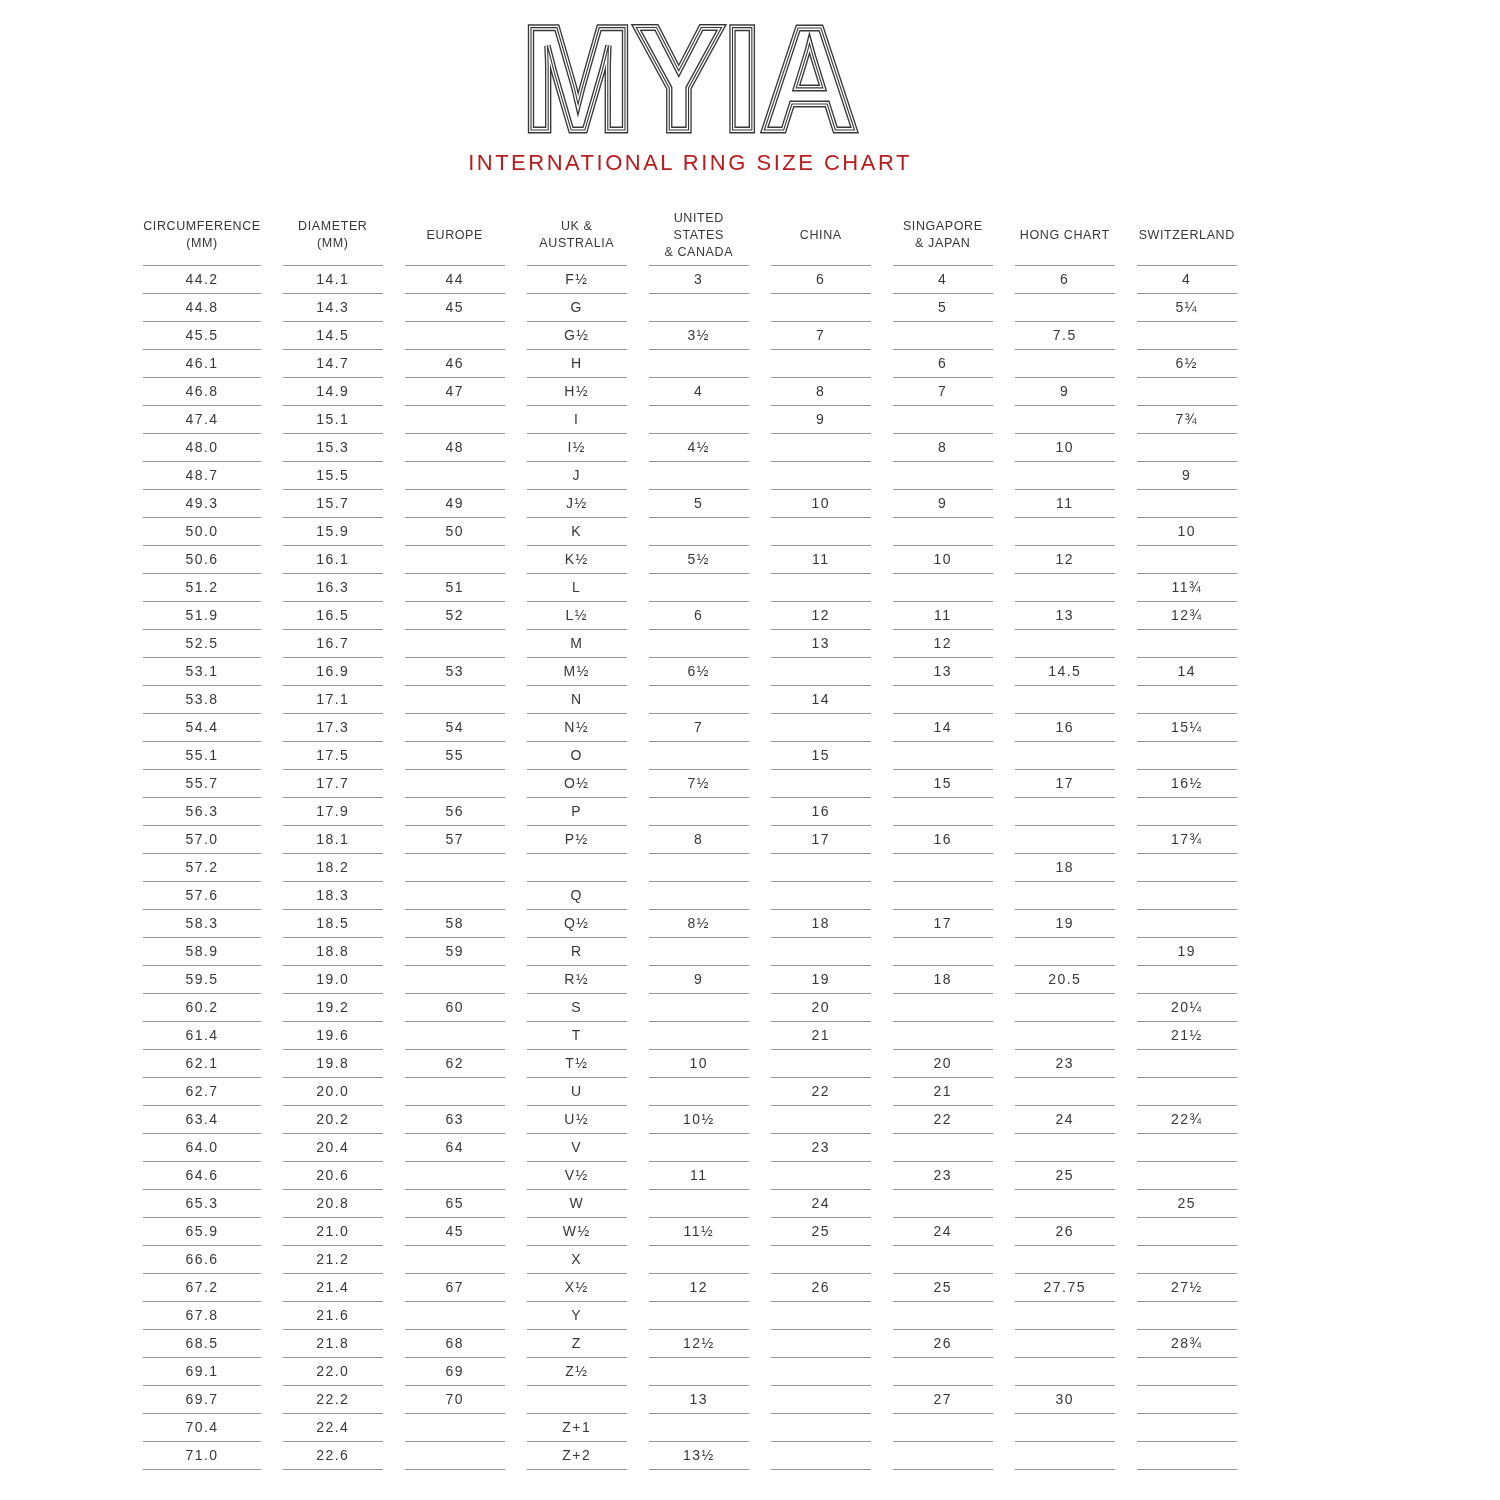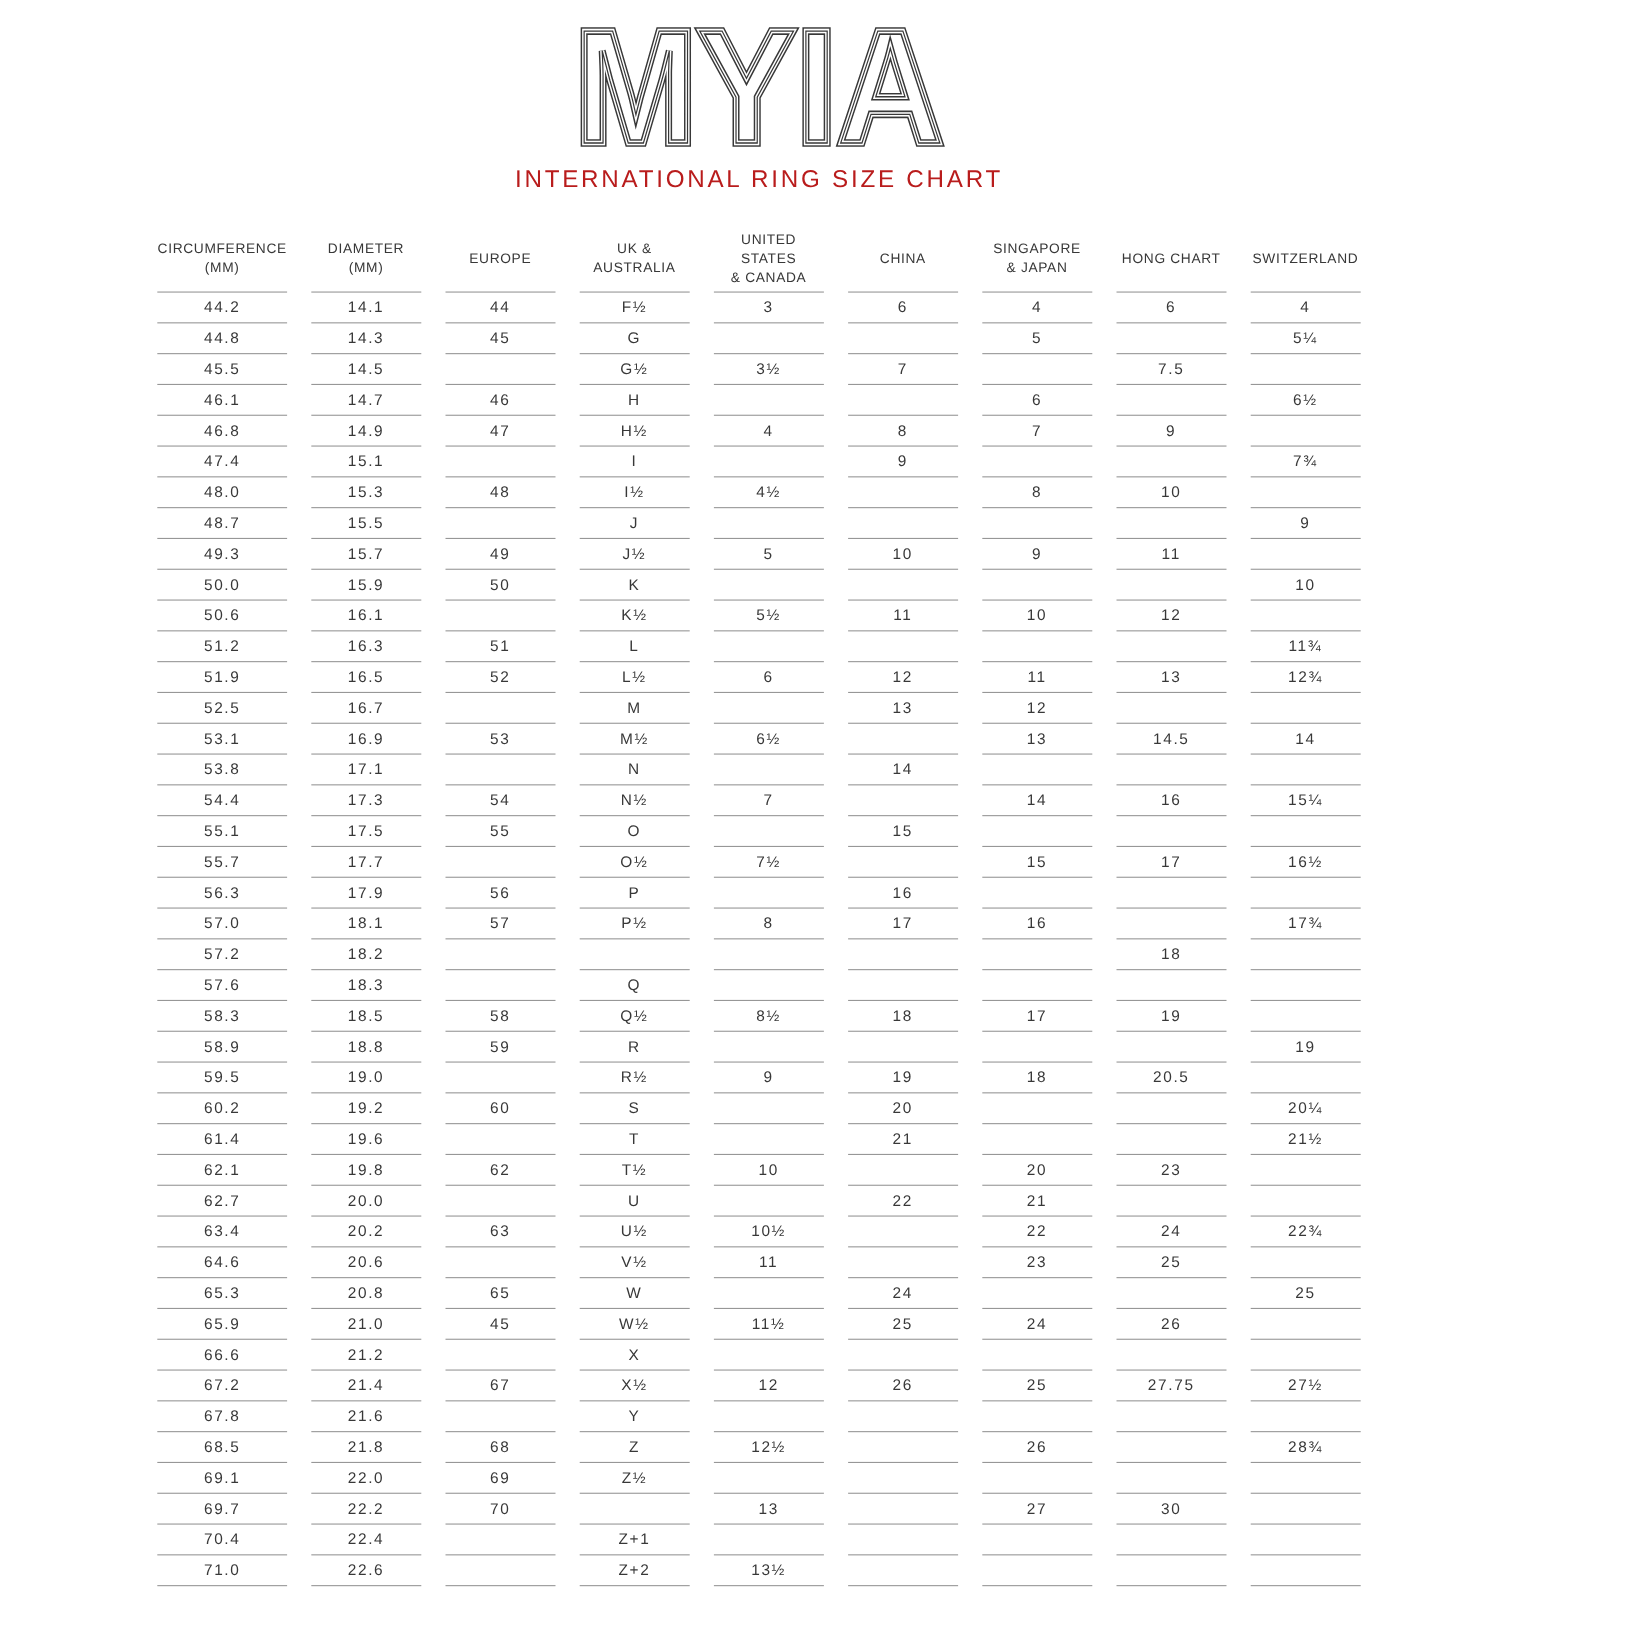--- a/index.html
+++ b/index.html
@@ -420,20 +420,31 @@
           <td>20.2</td>
           <td>63</td>
           <td>U½</td>
           <td>10½</td>
           <td></td>
           <td>22</td>
           <td>24</td>
           <td>22¾</td>
         </tr>
         <tr>
+          <td>64.0</td>
+          <td>20.4</td>
+          <td>64</td>
+          <td>V</td>
+          <td></td>
+          <td>23</td>
+          <td></td>
+          <td></td>
+          <td></td>
+        </tr>
+        <tr>
           <td>64.6</td>
           <td>20.6</td>
           <td></td>
           <td>V½</td>
           <td>11</td>
           <td></td>
           <td>23</td>
           <td>25</td>
           <td></td>
         </tr>

